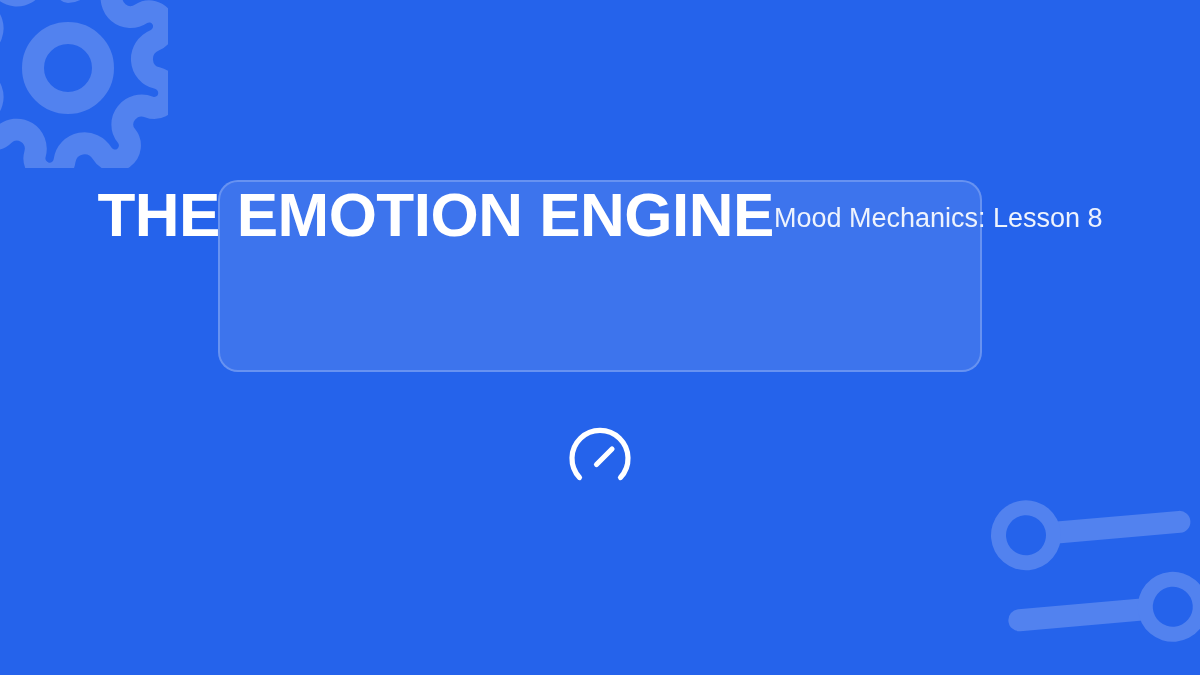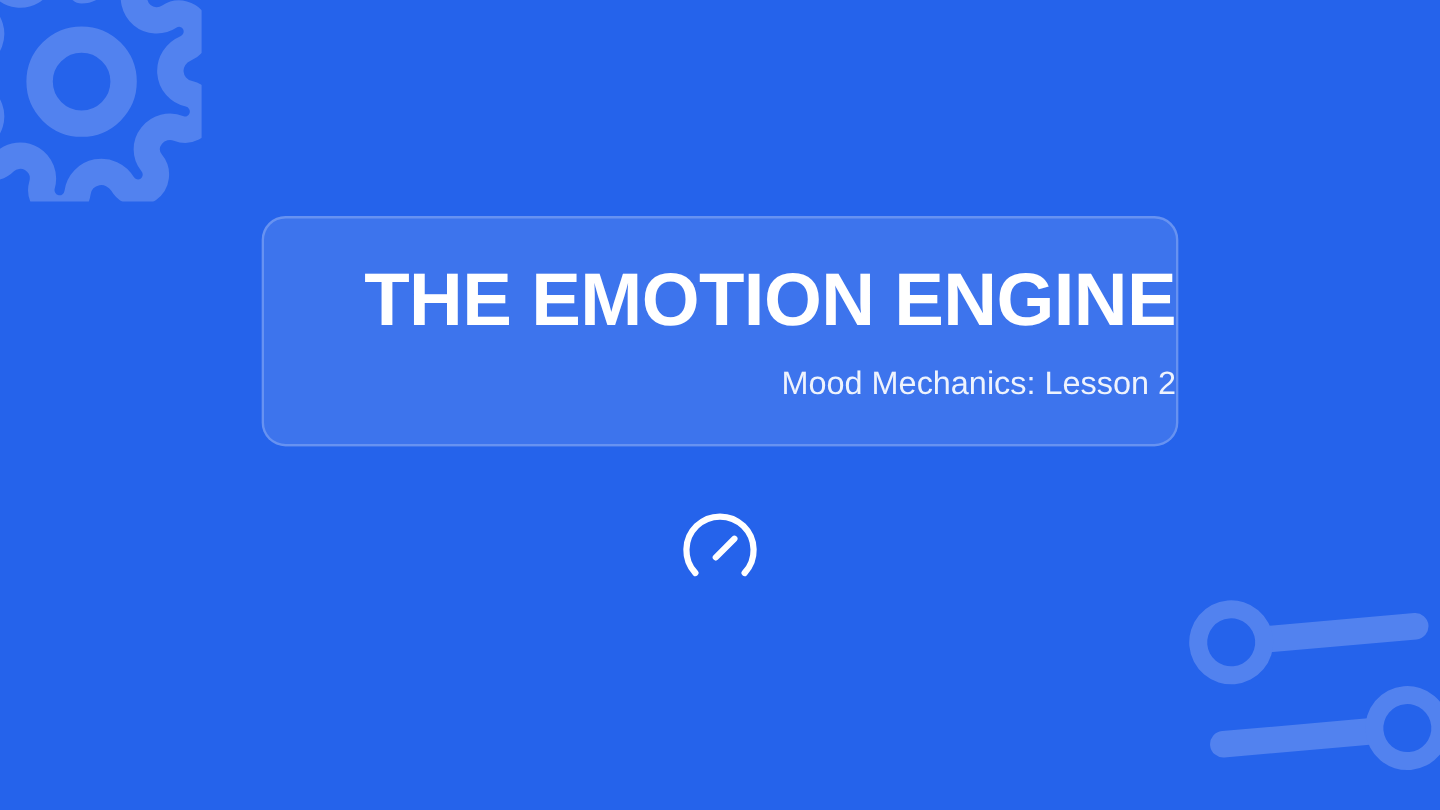--- a/index.html
+++ b/index.html
@@ -46,22 +46,22 @@
     position: absolute;
     left: 218px;
     top: 180px;
     width: 764px;
     height: 192px;
     box-sizing: border-box;
     border: 2px solid rgba(255, 255, 255, 0.22);
     border-radius: 20px;
     background: rgba(255, 255, 255, 0.115);
     display: flex;
-    flex-direction: column;
-    align-items: flex-end;
+    flex-direction: row;
+    align-items: flex-start;
     justify-content: center;
   }
 
   #slide-title {
     margin: 0;
     color: #ffffff;
     font-size: 62px;
     font-weight: 800;
     letter-spacing: -0.5px;
     line-height: 1.05;
@@ -149,21 +149,21 @@
 
         <rect x="20" y="124" width="165" height="22" rx="11" fill="#5282ef"></rect>
         <circle cx="185" cy="135" r="35" fill="#5282ef"></circle>
         <circle cx="185" cy="135" r="20" fill="#2563eb"></circle>
       </g>
     </svg>
   </div>
 
   <div id="title-card">
     <h1 id="slide-title">THE EMOTION ENGINE</h1>
-    <p id="slide-subtitle">Mood Mechanics: Lesson 2</p>
+    <p id="slide-subtitle">Mood Mechanics: Lesson 8</p>
   </div>
 
   <div id="gauge-accent">
     <svg viewBox="0 0 70 70" width="70" height="70" aria-hidden="true">
 
       <path d="M14.5 53.5 A 28 28 0 1 1 55.5 53.5" fill="none" stroke="#ffffff" stroke-width="5.2" stroke-linecap="round"></path>
 
       <path d="M31.5 40.5 L 47 25" fill="none" stroke="#ffffff" stroke-width="5.2" stroke-linecap="round"></path>
     </svg>
   </div>

